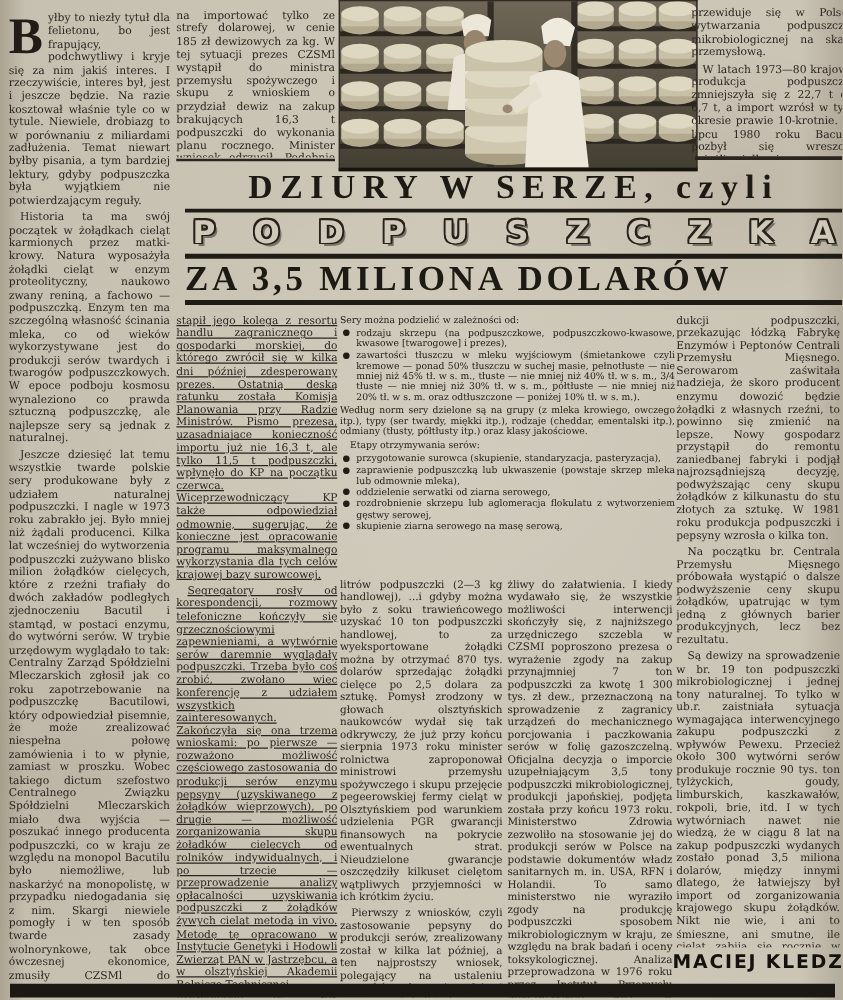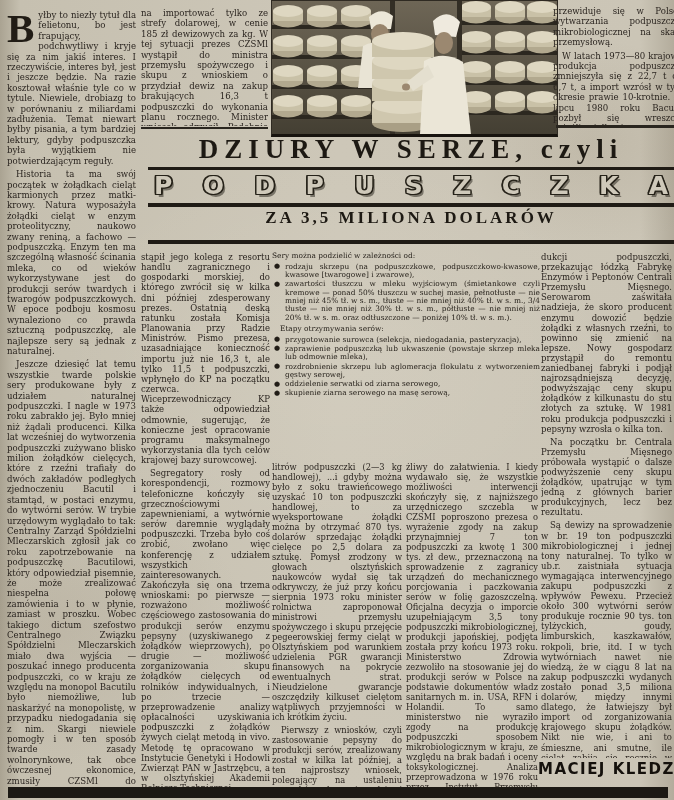--- a/index.html
+++ b/index.html
@@ -13,42 +13,42 @@
       radial-gradient(ellipse 300px 220px at 8% 78%, rgba(120,105,85,.12), transparent 65%),
       radial-gradient(ellipse 400px 300px at 50% 45%, rgba(255,252,240,.10), transparent 70%),
       linear-gradient(90deg,#aaa392 0,#c6c0b0 3%,#cdc7b8 50%,#cbc5b6 95%,#b3ac9c 100%);
   }
   .col{position:absolute;text-align:justify;overflow:hidden;font-size:8.6px;line-height:10.4px;}
   .col p{margin:0 0 3px 0;}
   .col p.indent{text-indent:9px;}
   .col1{left:7px;top:10px;width:129px;height:776px;}
   .col2top{left:141px;top:8px;width:127px;height:118px;}
   .col5top{left:553px;top:6px;width:130px;height:120px;}
-  .col2bot{left:141px;top:252px;width:129px;height:546px;font-size:8.5px;line-height:10.15px;}
+  .col2bot{left:141px;top:252px;width:129px;height:546px;font-size:8.5px;line-height:10.15px;text-decoration:underline;}
   .col3{left:272px;top:462px;width:130px;height:336px;font-size:8.3px;line-height:10px;}
   .col4{left:406px;top:462px;width:132px;height:336px;font-size:8.3px;line-height:10px;}
   .col5bot{left:541px;top:252px;width:131px;height:506px;font-size:8.5px;line-height:10.1px;}
   .dropcap{float:left;font-family:"Liberation Serif",serif;font-weight:bold;font-size:41px;line-height:33px;margin:2px 4px 0 0;color:#211c15;}
   .photo{position:absolute;left:271px;top:0;width:287px;height:137px;border:1px solid #2f2a22;border-bottom:3px solid #17130e;box-sizing:border-box;background:#4a453a;}
   .photo svg{display:block;}
   .ruleseg{position:absolute;background:#2a261f;}
   .ruleL{left:141px;top:127px;width:127px;height:2px;}
   .ruleR{left:556px;top:125px;width:118px;height:3px;}
   .kicker{position:absolute;left:148px;top:134px;width:526px;height:48px;text-align:center;
     font-family:"Liberation Serif",serif;font-weight:bold;font-size:27px;letter-spacing:6px;color:#1d1913;white-space:nowrap;}
   .rule{position:absolute;left:148px;width:526px;background:#1f1b15;}
   .r1{top:167px;height:3px;}
   .r2{top:203px;height:4px;}
   .r3{top:240px;height:4px;}
   .mainword{position:absolute;left:150px;top:170px;width:522px;height:31px;display:flex;justify-content:space-between;align-items:center;padding:0 4px;box-sizing:border-box;}
   .bl{font-family:"DejaVu Sans","Liberation Sans",sans-serif;font-weight:800;font-size:25px;color:#cfc9ba;
     text-shadow:-1.4px -1.4px 0 #262219,1.4px -1.4px 0 #262219,-1.4px 1.4px 0 #262219,1.4px 1.4px 0 #262219,
       -1.4px 0 0 #262219,1.4px 0 0 #262219,0 -1.4px 0 #262219,0 1.4px 0 #262219,2.6px 2.6px 0 rgba(38,34,25,.5);}
-  .sub{position:absolute;left:148px;top:208px;width:526px;text-align:center;font-family:"Liberation Serif",serif;
-    font-weight:bold;font-size:17px;letter-spacing:3px;color:#1d1913;white-space:nowrap;}
+  .sub{position:absolute;left:148px;top:208px;width:526px;font-family:"Liberation Serif",serif;
+    font-weight:bold;font-size:28px;letter-spacing:3px;color:#1d1913;white-space:nowrap;}
   .infobox{position:absolute;left:272px;top:252px;width:268px;height:208px;overflow:hidden;
     font-weight:normal;font-size:7.4px;line-height:8.3px;text-align:justify;color:#211c16;}
   .infobox p{margin:0 0 2.5px 0;}
   .infobox ul{list-style:none;margin:0 0 2.5px 0;padding:0;}
   .infobox li{position:relative;padding-left:13px;margin:0 0 1px 0;}
   .infobox li::before{content:"\25CF";position:absolute;left:2px;top:-0.5px;font-size:7px;}
   .ih2{margin-left:8px !important;margin-top:3px !important;}
   .byline{position:absolute;left:538px;top:760px;width:134px;font-family:"DejaVu Sans","Liberation Sans",sans-serif;
     font-weight:900;font-size:15px;letter-spacing:1.5px;color:#15110c;white-space:nowrap;}
   .bottom-bar{position:absolute;left:8px;top:787px;width:660px;height:11px;background:#1c1914;}
@@ -176,29 +176,30 @@
   <div class="rule r3"></div>
 
   <div class="col col2bot">
     <p>stąpił jego kolega z resortu handlu zagranicznego i gospodarki morskiej, do którego zwrócił się w kilka dni później zdesperowany prezes. Ostatnią deską ratunku została Komisja Planowania przy Radzie Ministrów. Pismo prezesa, uzasadniające konieczność importu już nie 16,3 t, ale tylko 11,5 t podpuszczki, wpłynęło do KP na początku czerwca. Wiceprzewodniczący KP także odpowiedział odmownie, sugerując, że konieczne jest opracowanie programu maksymalnego wykorzystania dla tych celów krajowej bazy surowcowej.</p>
     <p class="indent">Segregatory rosły od korespondencji, rozmowy telefoniczne kończyły się grzecznościowymi zapewnieniami, a wytwórnie serów daremnie wyglądały podpuszczki. Trzeba było coś zrobić, zwołano więc konferencję z udziałem wszystkich zainteresowanych. Zakończyła się ona trzema wnioskami: po pierwsze — rozważono możliwość częściowego zastosowania do produkcji serów enzymu pepsyny (uzyskiwanego z żołądków wieprzowych), po drugie — możliwość zorganizowania skupu żołądków cielęcych od rolników indywidualnych, i po trzecie — przeprowadzenie analizy opłacalności uzyskiwania podpuszczki z żołądków żywych cieląt metodą in vivo. Metodę tę opracowano w Instytucie Genetyki i Hodowli Zwierząt PAN w Jastrzębcu, a w olsztyńskiej Akademii Rolniczo-Technicznej uzasadniono, że... sok trawieńcowy pobrany bezpośrednio od cieląt i przechowywany w temperaturze 3—4° C nie zmienia aktywności koagulacyjnej przez 3 miesiące, ...od jednego cielaka uzyskuje się w ciągu 2 miesięcy ok. 30</p>
   </div>
 
   <div class="infobox">
     <p>Sery można podzielić w zależności od:</p>
     <ul>
-      <li>rodzaju skrzepu (na podpuszczkowe, podpuszczkowo-kwasowe, kwasowe [twarogowe] i zwarowe),</li>
+      <li>rodzaju skrzepu (na podpuszczkowe, podpuszczkowo-kwasowe, kwasowe [twarogowe] i prezes),</li>
       <li>zawartości tłuszczu w mleku wyjściowym (śmietankowe czyli kremowe — ponad 50% tłuszczu w suchej masie, pełnotłuste — nie mniej niż 45% tł. w s. m., tłuste — nie mniej niż 40% tł. w s. m., 3/4 tłuste — nie mniej niż 30% tł. w s. m., półtłuste — nie mniej niż 20% tł. w s. m. oraz odtłuszczone — poniżej 10% tł. w s. m.).</li>
     </ul>
+    <p>Według norm sery dzielone są na grupy (z mleka krowiego, owczego itp.), typy (ser twardy, miękki itp.), rodzaje (cheddar, ementalski itp.), odmiany (tłusty, półtłusty itp.) oraz klasy jakościowe.</p>
     <p class="ih2">Etapy otrzymywania serów:</p>
     <ul>
-      <li>przygotowanie surowca (selekcja, niedogadania, pasteryzacja),</li>
+      <li>przygotowanie surowca (skupienie, standaryzacja, pasteryzacja),</li>
       <li>zaprawienie podpuszczką lub ukwaszenie (powstaje skrzep mleka lub odmownie mleka),</li>
+      <li>oddzielenie serwatki od ziarna serowego,</li>
       <li>rozdrobnienie skrzepu lub aglomeracja flokulatu z wytworzeniem gęstwy serowej,</li>
-      <li>oddzielenie serwatki od ziarna serowego,</li>
       <li>skupienie ziarna serowego na masę serową,</li>
 
     </ul>
   </div>
 
   <div class="col col3">
     <p>litrów podpuszczki (2—3 kg handlowej), ...i gdyby można było z soku trawieńcowego uzyskać 10 ton podpuszczki handlowej, to za wyeksportowane żołądki można by otrzymać 870 tys. dolarów sprzedając żołądki cielęce po 2,5 dolara za sztukę. Pomysł zrodzony w głowach olsztyńskich naukowców wydał się tak odkrywczy, że już przy końcu sierpnia 1973 roku minister rolnictwa zaproponował ministrowi przemysłu spożywczego i skupu przejęcie pegeerowskiej fermy cieląt w Olsztyńskiem pod warunkiem udzielenia PGR gwarancji finansowych na pokrycie ewentualnych strat. Nieudzielone gwarancje oszczędziły kilkuset cielętom wątpliwych przyjemności w ich krótkim życiu.</p>
     <p class="indent">Pierwszy z wniosków, czyli zastosowanie pepsyny do produkcji serów, zrealizowany został w kilka lat później, a ten najprostszy wniosek, polegający na ustaleniu warunków skupu i godziwej ceny za żołądki kupowane bezpośrednio od chłopów, okazał się niemo-</p>
   </div>
 

